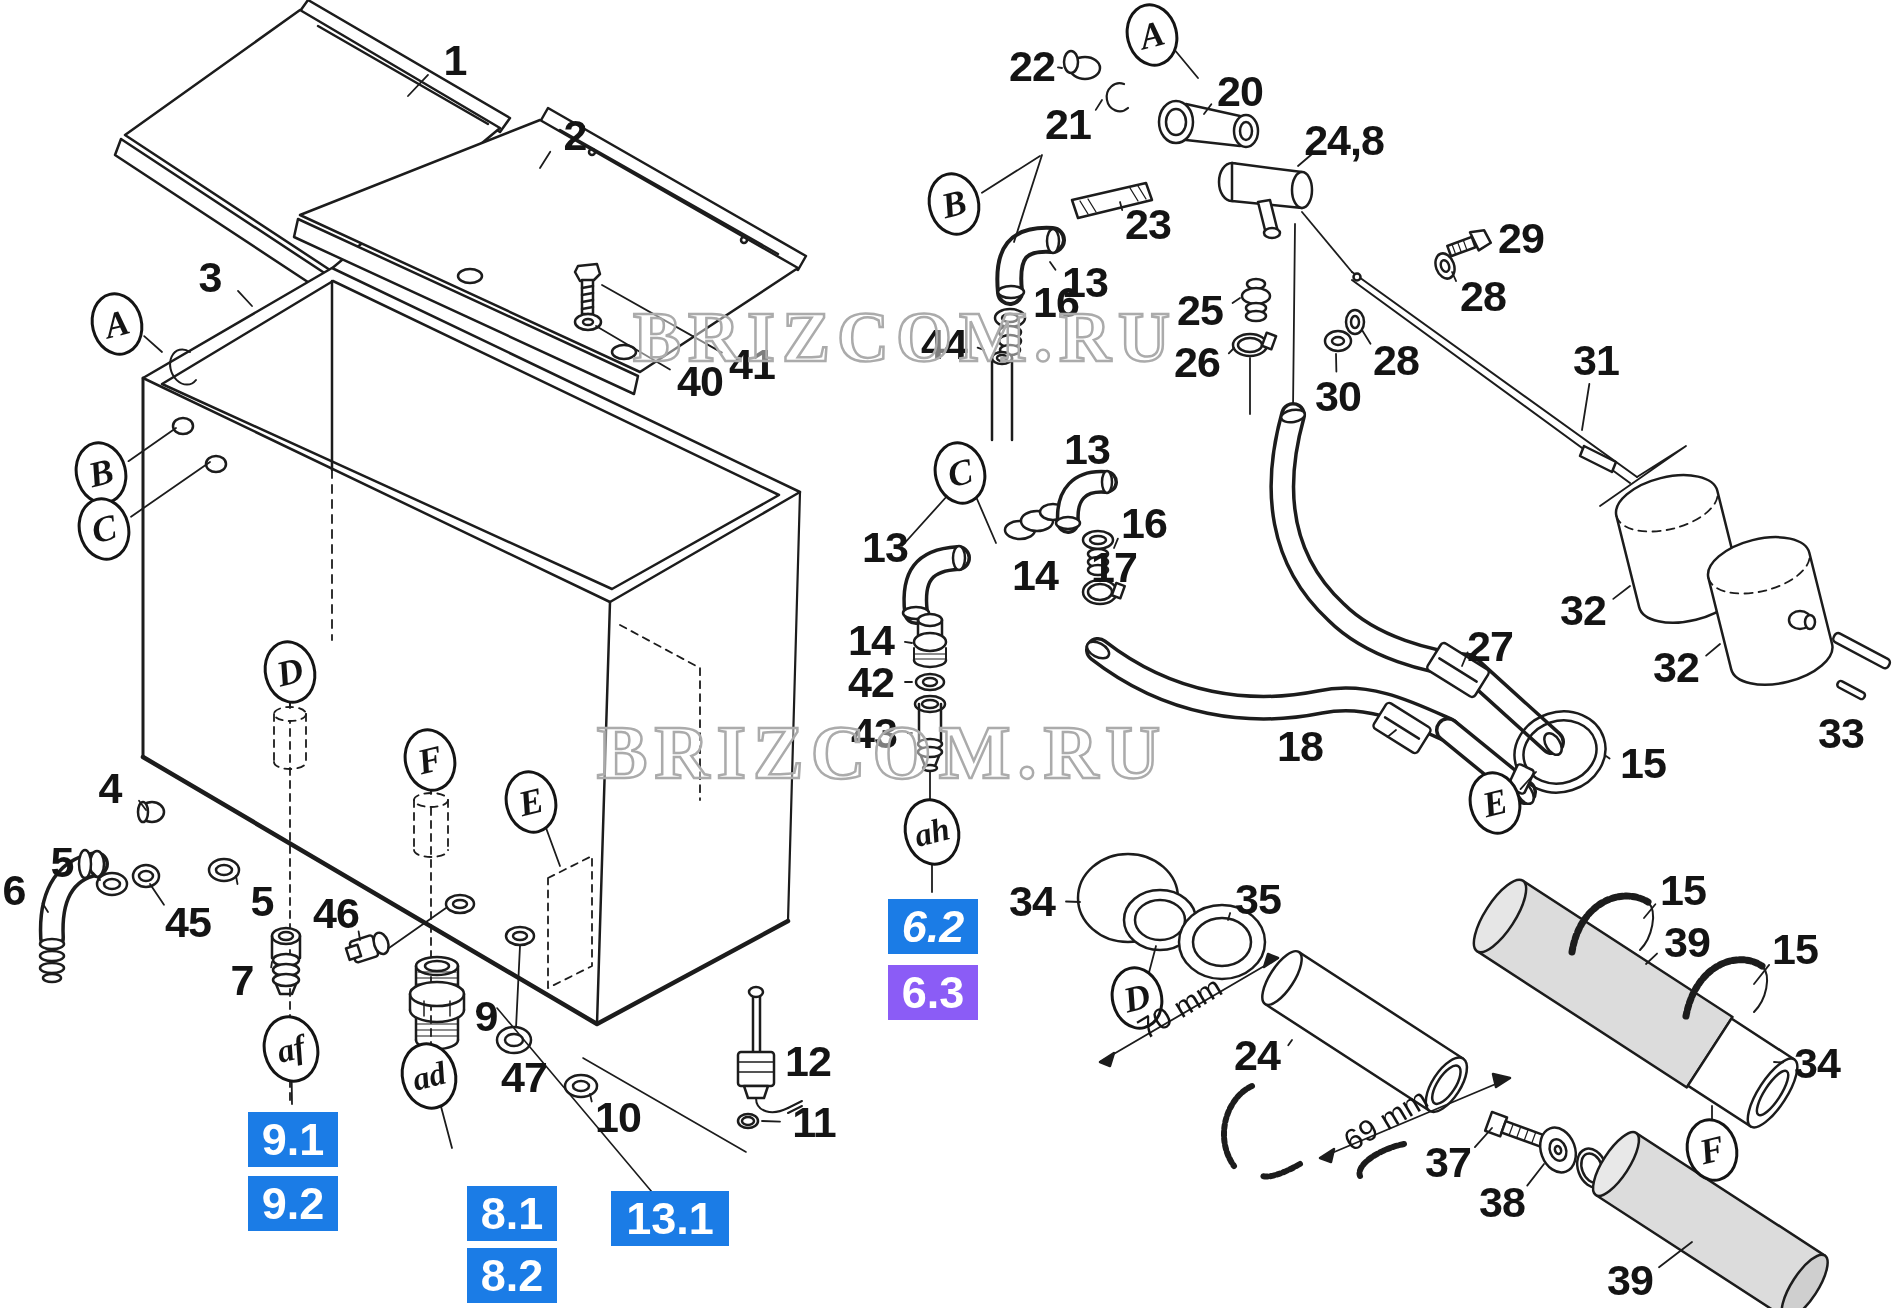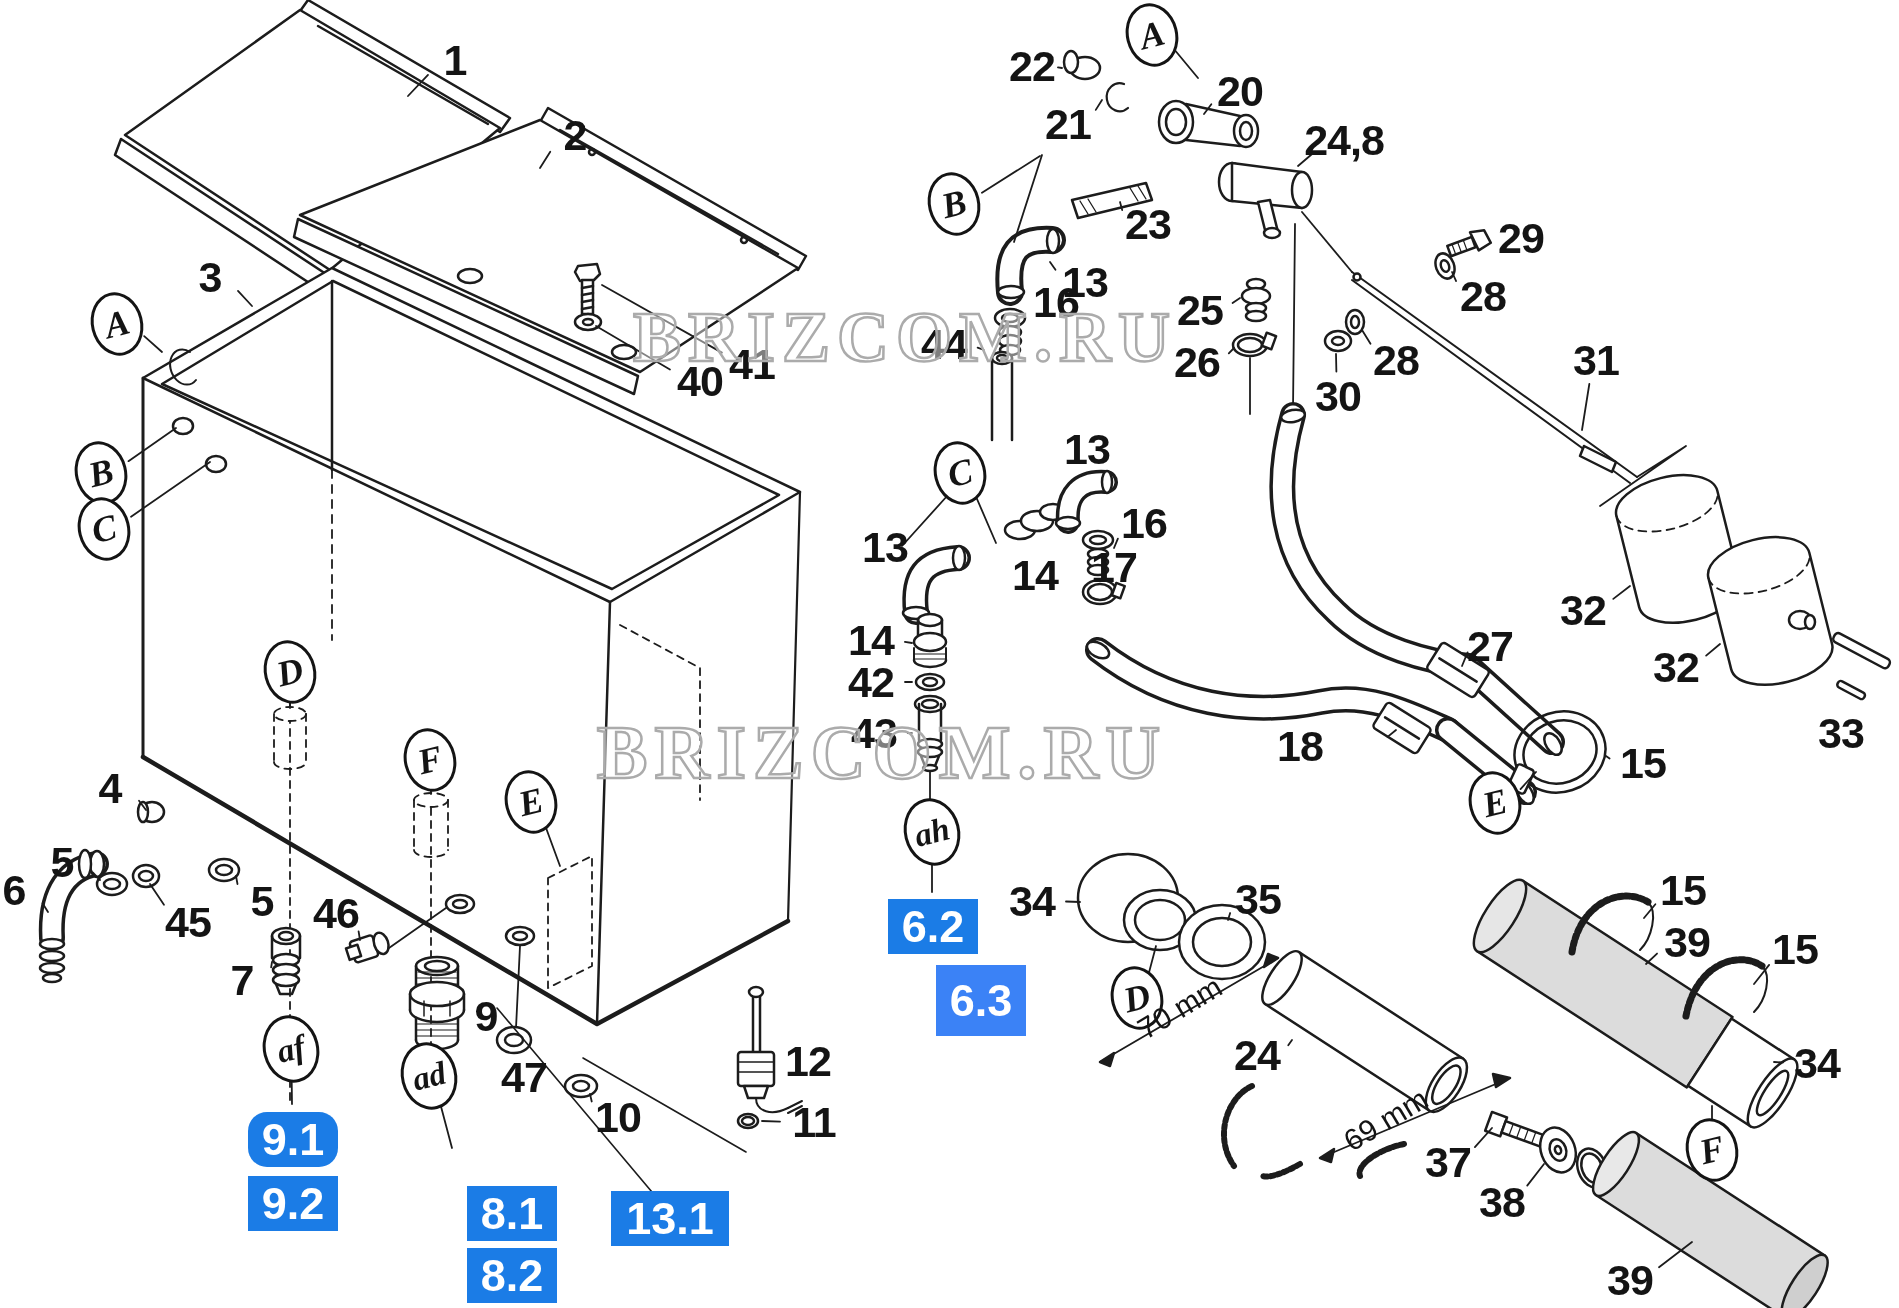--- a/index.html
+++ b/index.html
@@ -499,24 +499,24 @@
       <div class="callout" style="width: 46px; height: 58px; left: 960px; top: 473px; transform: translate(-50%, -50%) rotate(-14deg);">C</div>
       <div class="callout" style="width: 46px; height: 58px; left: 290px; top: 672px; transform: translate(-50%, -50%) rotate(-14deg);">D</div>
       <div class="callout" style="width: 46px; height: 58px; left: 430px; top: 760px; transform: translate(-50%, -50%) rotate(-14deg);">F</div>
       <div class="callout" style="width: 46px; height: 58px; left: 531px; top: 802px; transform: translate(-50%, -50%) rotate(-14deg);">E</div>
       <div class="callout" style="width: 46px; height: 58px; left: 1137px; top: 998px; transform: translate(-50%, -50%) rotate(-14deg);">D</div>
       <div class="callout" style="width: 46px; height: 58px; left: 1495px; top: 803px; transform: translate(-50%, -50%) rotate(-14deg);">E</div>
       <div class="callout" style="width: 46px; height: 58px; left: 1712px; top: 1150px; transform: translate(-50%, -50%) rotate(-14deg);">F</div>
       <div class="callout" style="width: 50px; height: 62px; left: 291px; top: 1049px; transform: translate(-50%, -50%) rotate(-14deg); font-size: 33px;">af</div>
       <div class="callout" style="width: 50px; height: 62px; left: 429px; top: 1076px; transform: translate(-50%, -50%) rotate(-14deg); font-size: 33px;">ad</div>
       <div class="callout" style="width: 50px; height: 62px; left: 932px; top: 832px; transform: translate(-50%, -50%) rotate(-14deg); font-size: 33px;">ah</div>
-      <div class="refbox" style="left: 248px; top: 1112px; width: 90px; height: 55px; background: rgb(27, 124, 230); border-radius: 19px;">9.1</div>
+      <div class="refbox" style="left: 248px; top: 1112px; width: 90px; height: 55px; background: rgb(27, 124, 230);">9.1</div>
       <div class="refbox" style="left: 248px; top: 1176px; width: 90px; height: 55px; background: rgb(27, 124, 230); text-align: right;">9.2</div>
       <div class="refbox" style="left: 467px; top: 1186px; width: 90px; height: 55px; background: rgb(27, 124, 230);">8.1</div>
       <div class="refbox" style="left: 467px; top: 1248px; width: 90px; height: 55px; background: rgb(27, 124, 230);">8.2</div>
       <div class="refbox" style="left: 611px; top: 1191px; width: 118px; height: 55px; background: rgb(27, 124, 230);">13.1</div>
-      <div class="refbox" style="left: 888px; top: 899px; width: 90px; height: 55px; background: rgb(27, 124, 230);">6.2</div>
-      <div class="refbox" style="left: 888px; top: 965px; width: 90px; height: 71px; background: #3b82f6; margin-left: 48px;">6.3</div>
+      <div class="refbox" style="left: 888px; top: 899px; width: 90px; height: 55px; background: rgb(27, 124, 230); font-style: italic;">6.2</div>
+      <div class="refbox" style="left: 888px; top: 965px; width: 90px; height: 55px; background: #8b5cf6;">6.3</div>
       <div class="dim" style="left: 1180px; top: 1008px; transform: translate(-50%, -50%) rotate(-31deg);">70 mm</div>
       <div class="dim" style="left: 1386px; top: 1120px; transform: translate(-50%, -50%) rotate(-31deg);">69 mm</div>
     </div>
 
 </div>
 
 </body></html>

